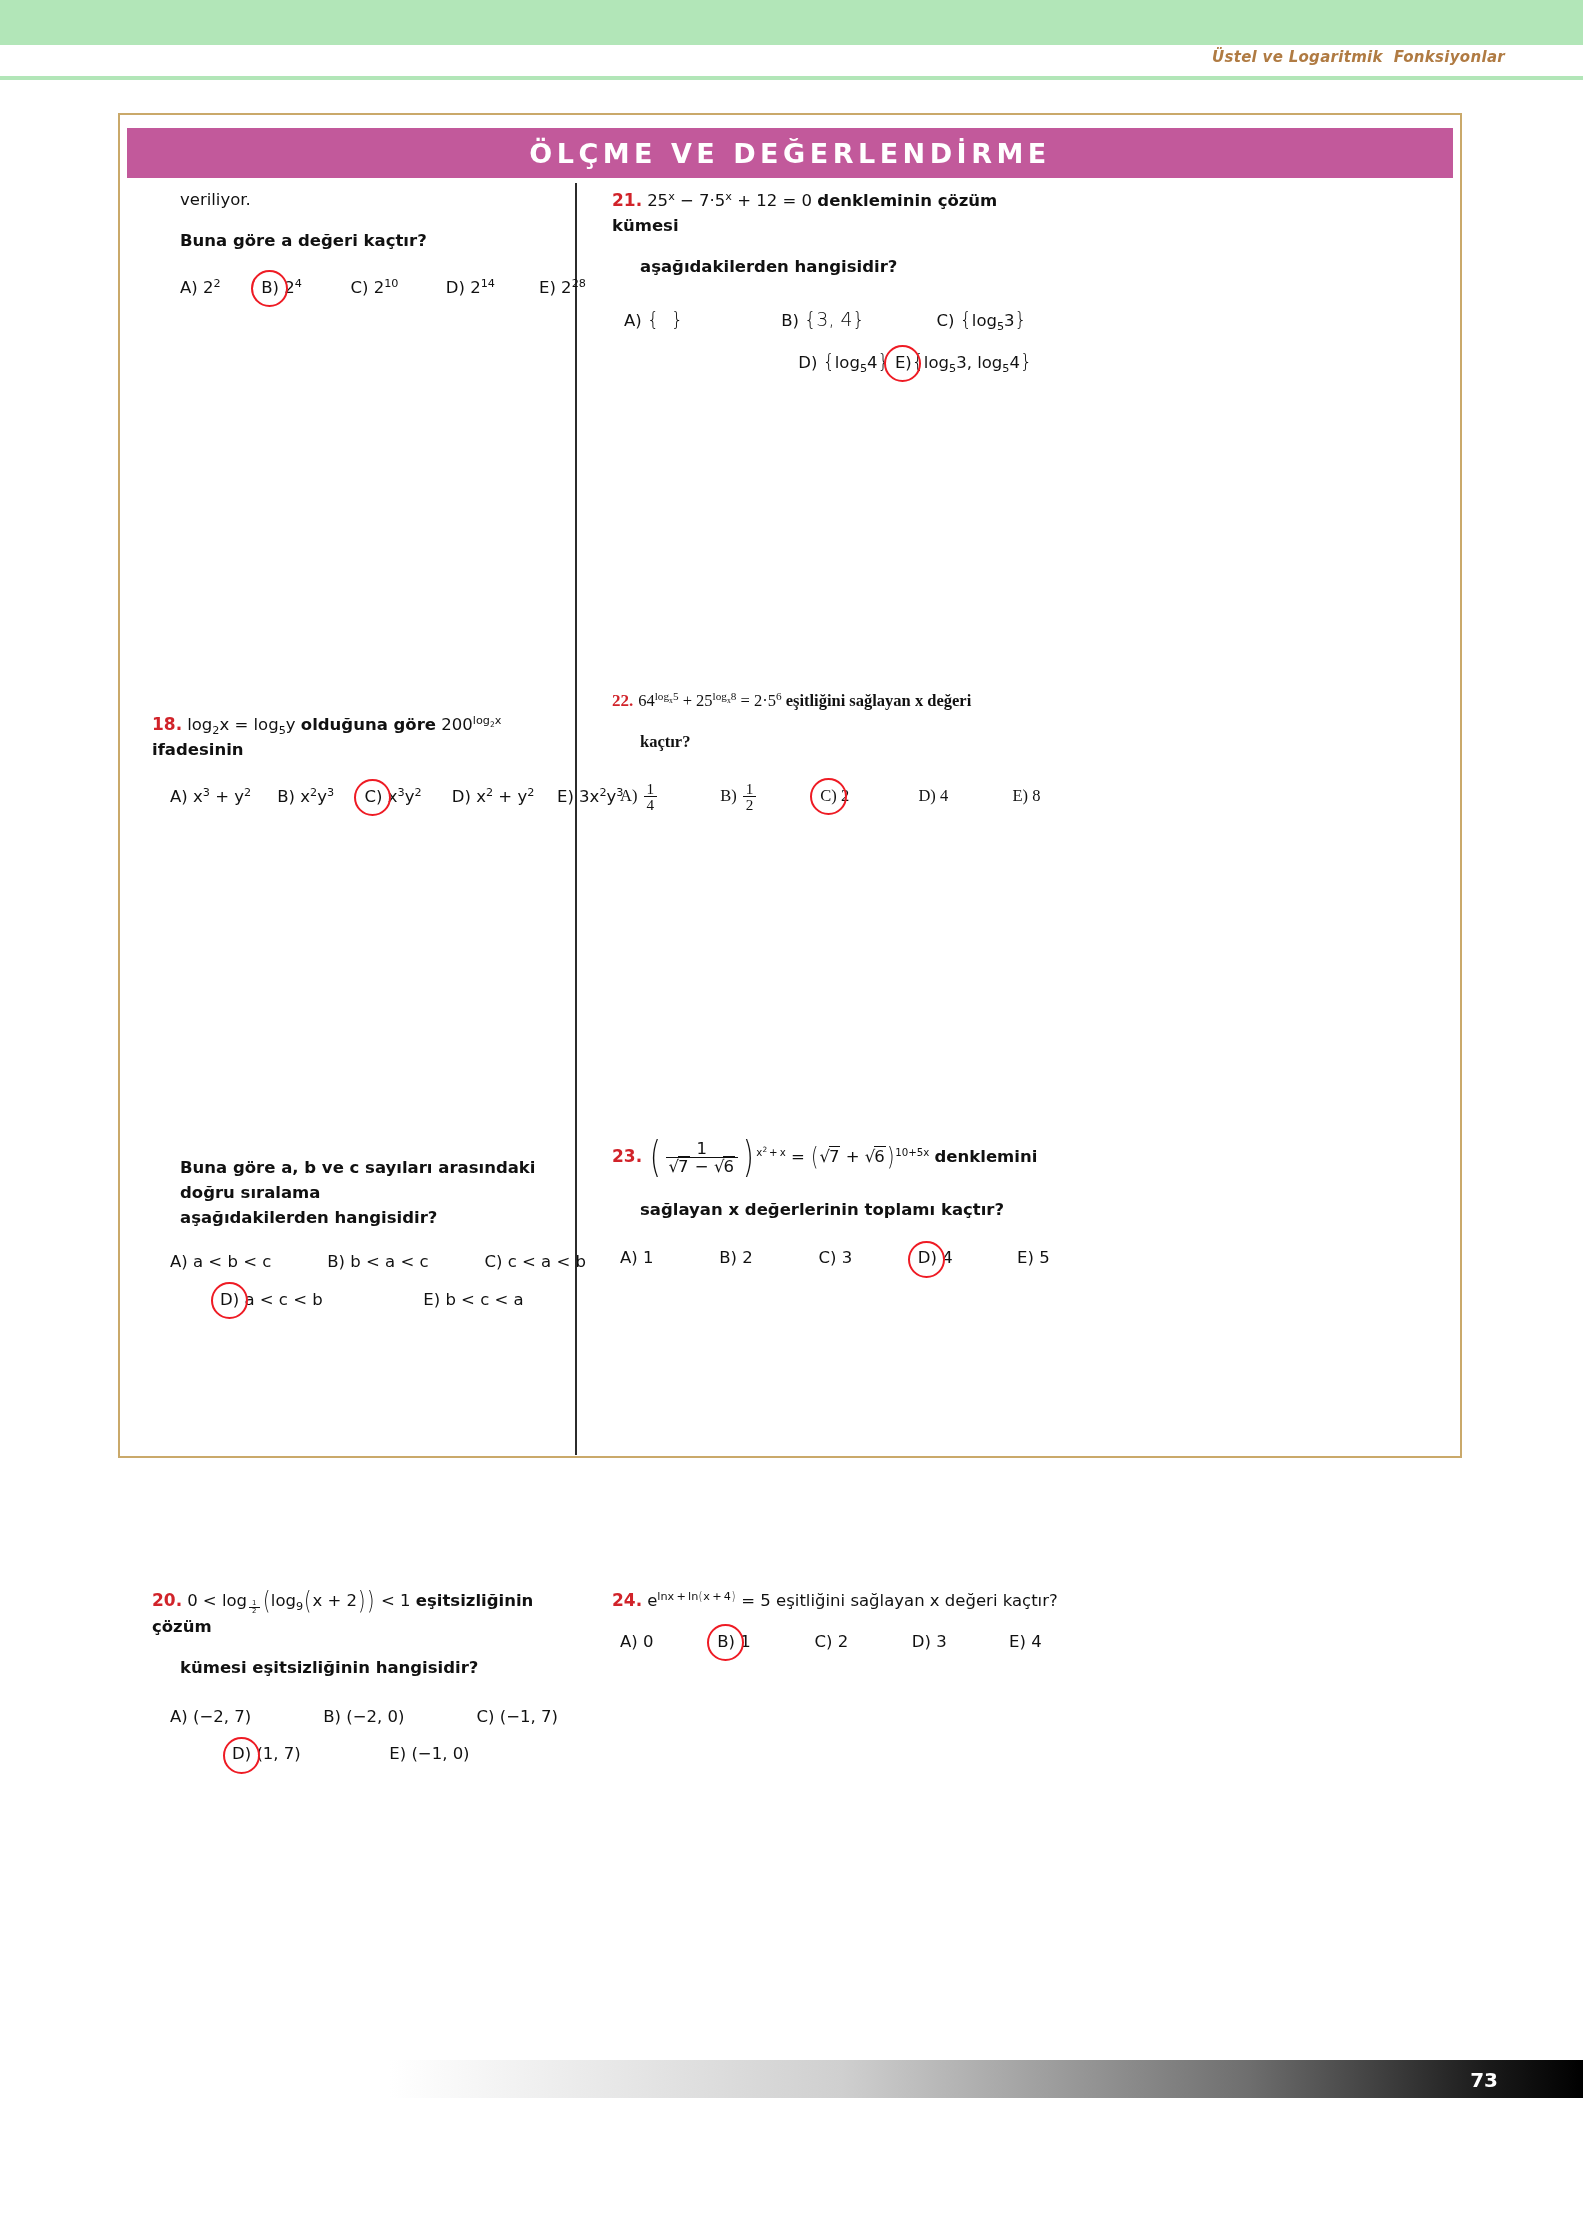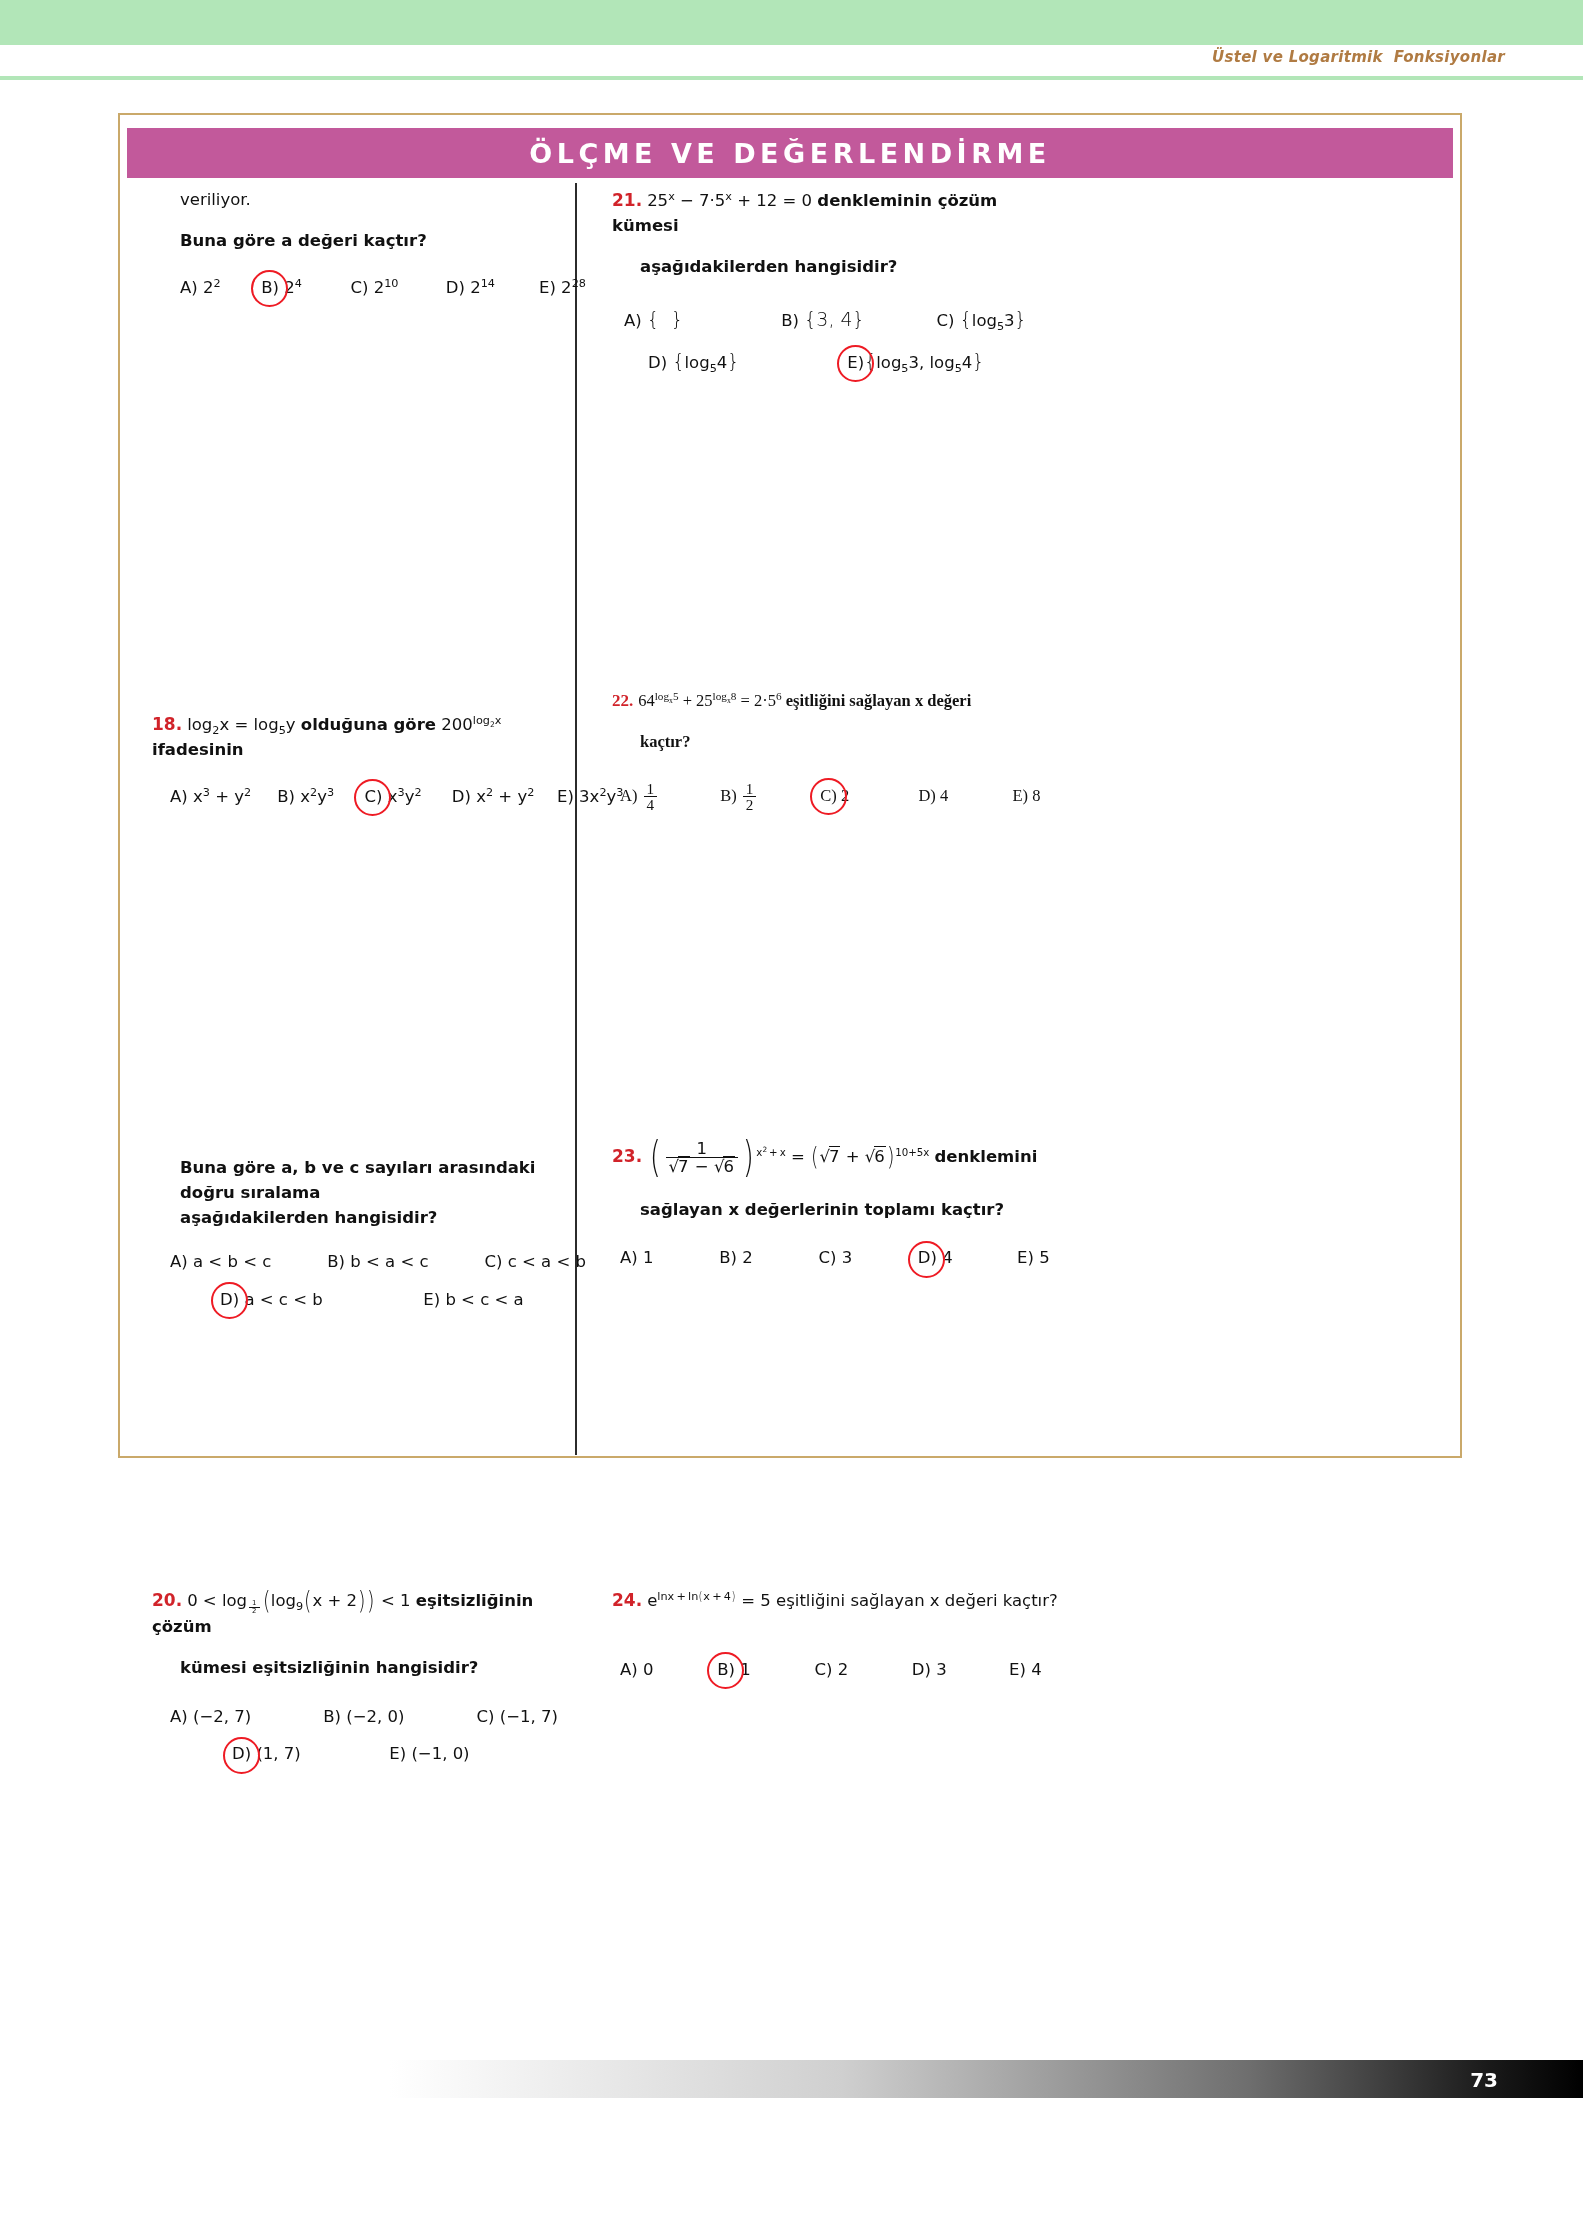--- a/index.html
+++ b/index.html
@@ -198,21 +198,21 @@
   <span class="stem">
     <span class="qnum">21.</span>25<sup>x</sup> − 7·5<sup>x</sup> + 12 = 0 <span class="bold">denkleminin çözüm kümesi</span>
   </span>
   <span class="indent bold" style="margin-top:16px;">aşağıdakilerden hangisidir?</span>
   <div class="opts" style="margin-top:26px; margin-left:12px;">
     <span class="optrow">
       <span class="opt" style="width:152px;"><span>A)</span> <span class="brace">{&nbsp;&nbsp;}</span></span>
       <span class="opt" style="width:150px;"><span>B)</span> <span class="brace">{3, 4}</span></span>
       <span class="opt"><span>C)</span> <span class="brace">{</span>log<sub>5</sub>3<span class="brace">}</span></span>
     </span>
-    <span class="optrow" style="margin-left:24px; margin-top:6px;">
+    <span class="optrow" style="margin-left:46px; margin-top:6px;text-align:right;">
       <span class="opt" style="width:194px;"><span>D)</span> <span class="brace">{</span>log<sub>5</sub>4<span class="brace">}</span></span>
       <span class="opt"><span class="circled"><span>E)</span></span><span class="brace">{</span>log<sub>5</sub>3, log<sub>5</sub>4<span class="brace">}</span></span>
     </span>
   </div>
 </div>
 
 <div class="q" style="left:612px; top:688px; width:420px;font-family:Liberation Serif, serif;">
   <span class="stem">
     <span class="qnum">22.</span>64<sup>log<sub>x</sub>5</sup> + 25<sup>log<sub>x</sub>8</sup> = 2·5<sup>6</sup> <span class="bold">eşitliğini sağlayan x değeri</span>
   </span>
@@ -241,21 +241,21 @@
       <span class="opt" style="width:94px;"><span class="circled"><span>D)</span></span> <span>4</span></span>
       <span class="opt"><span>E)</span> <span>5</span></span>
     </span>
   </div>
 </div>
 
 <div class="q" style="left:612px; top:1588px; width:440px;">
   <span class="stem" style="white-space:nowrap;">
     <span class="qnum">24.</span>e<sup>lnx + ln<span class="medparen" style="font-size:1.15em;">(</span>x + 4<span class="medparen" style="font-size:1.15em;">)</span></sup> <span>= 5 eşitliğini sağlayan x değeri kaçtır?</span>
   </span>
-  <div class="opts" style="margin-top:44px; margin-left:8px;">
+  <div class="opts" style="margin-top:16px; margin-left:8px;">
     <span class="optrow">
       <span class="opt" style="width:92px;"><span>A)</span> <span>0</span></span>
       <span class="opt" style="width:92px;"><span class="circled"><span>B)</span></span> <span>1</span></span>
       <span class="opt" style="width:92px;"><span>C)</span> <span>2</span></span>
       <span class="opt" style="width:92px;"><span>D)</span> <span>3</span></span>
       <span class="opt"><span>E)</span> <span>4</span></span>
     </span>
   </div>
 </div>
 

